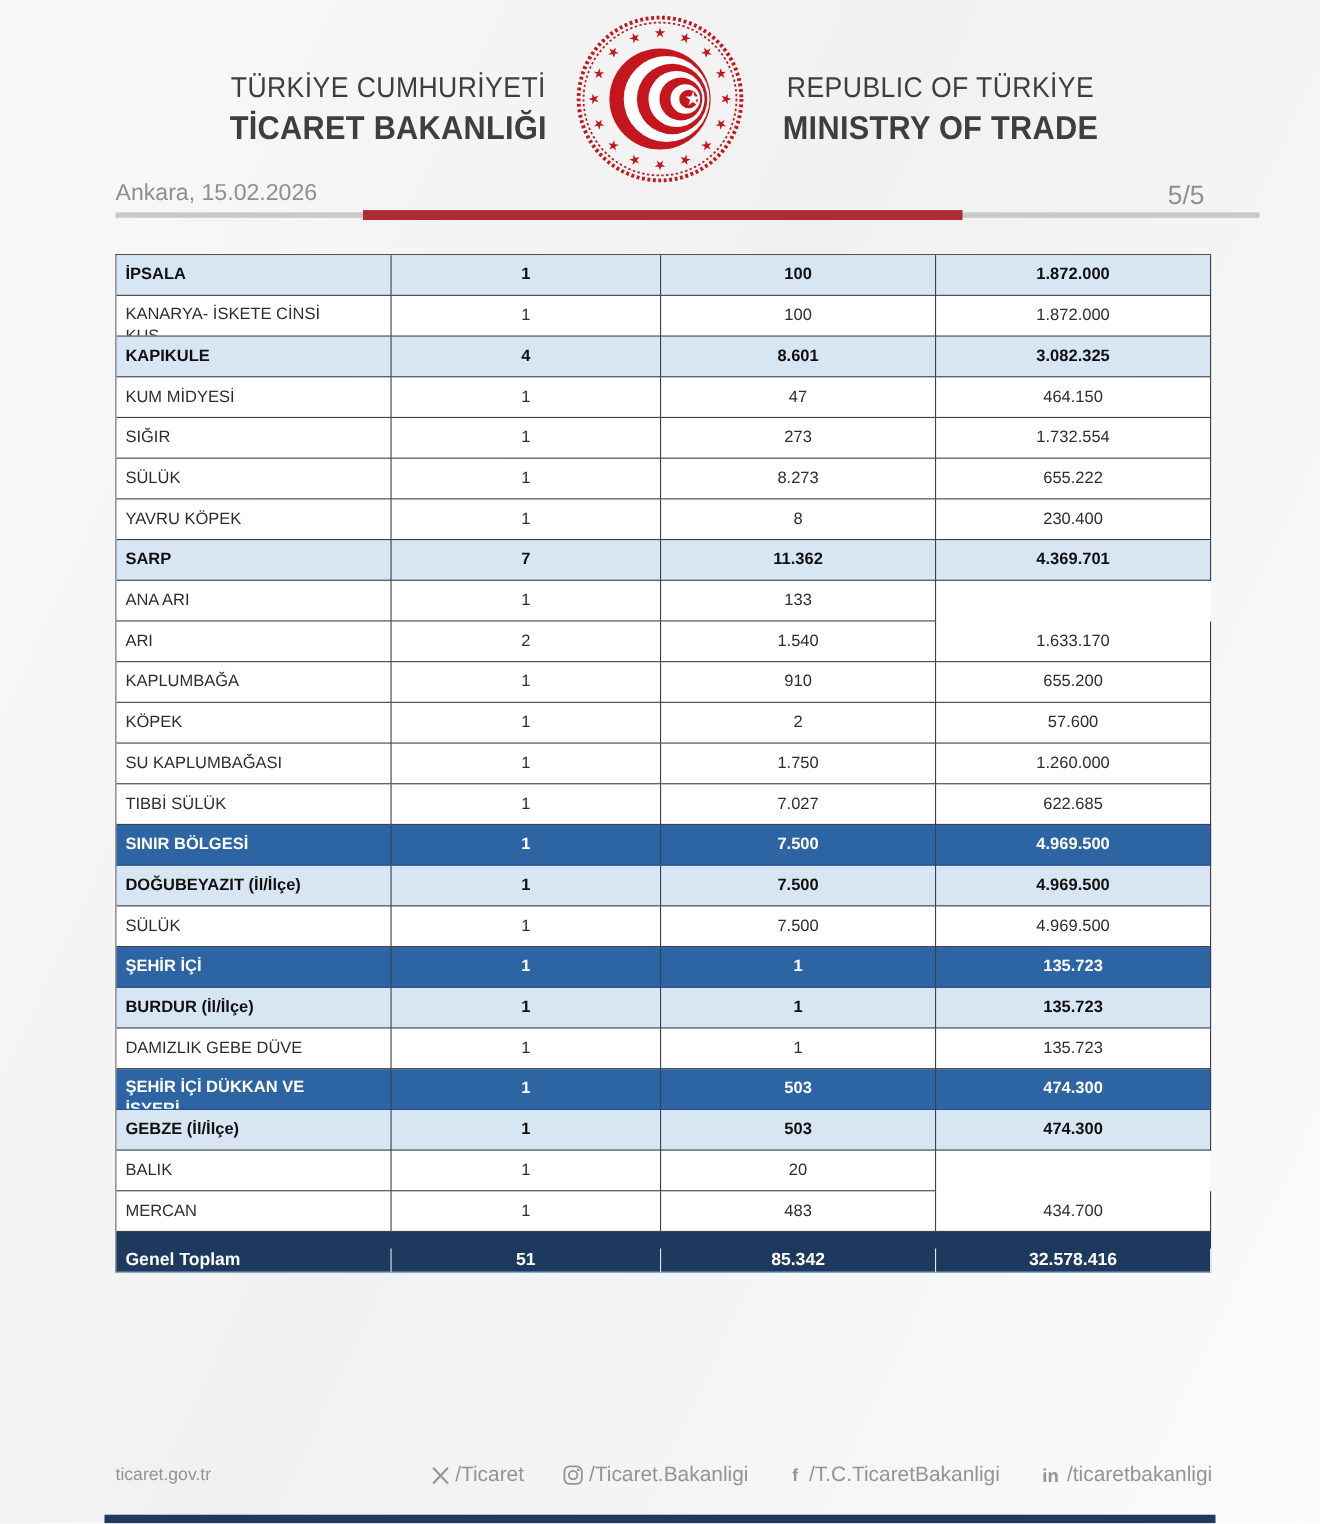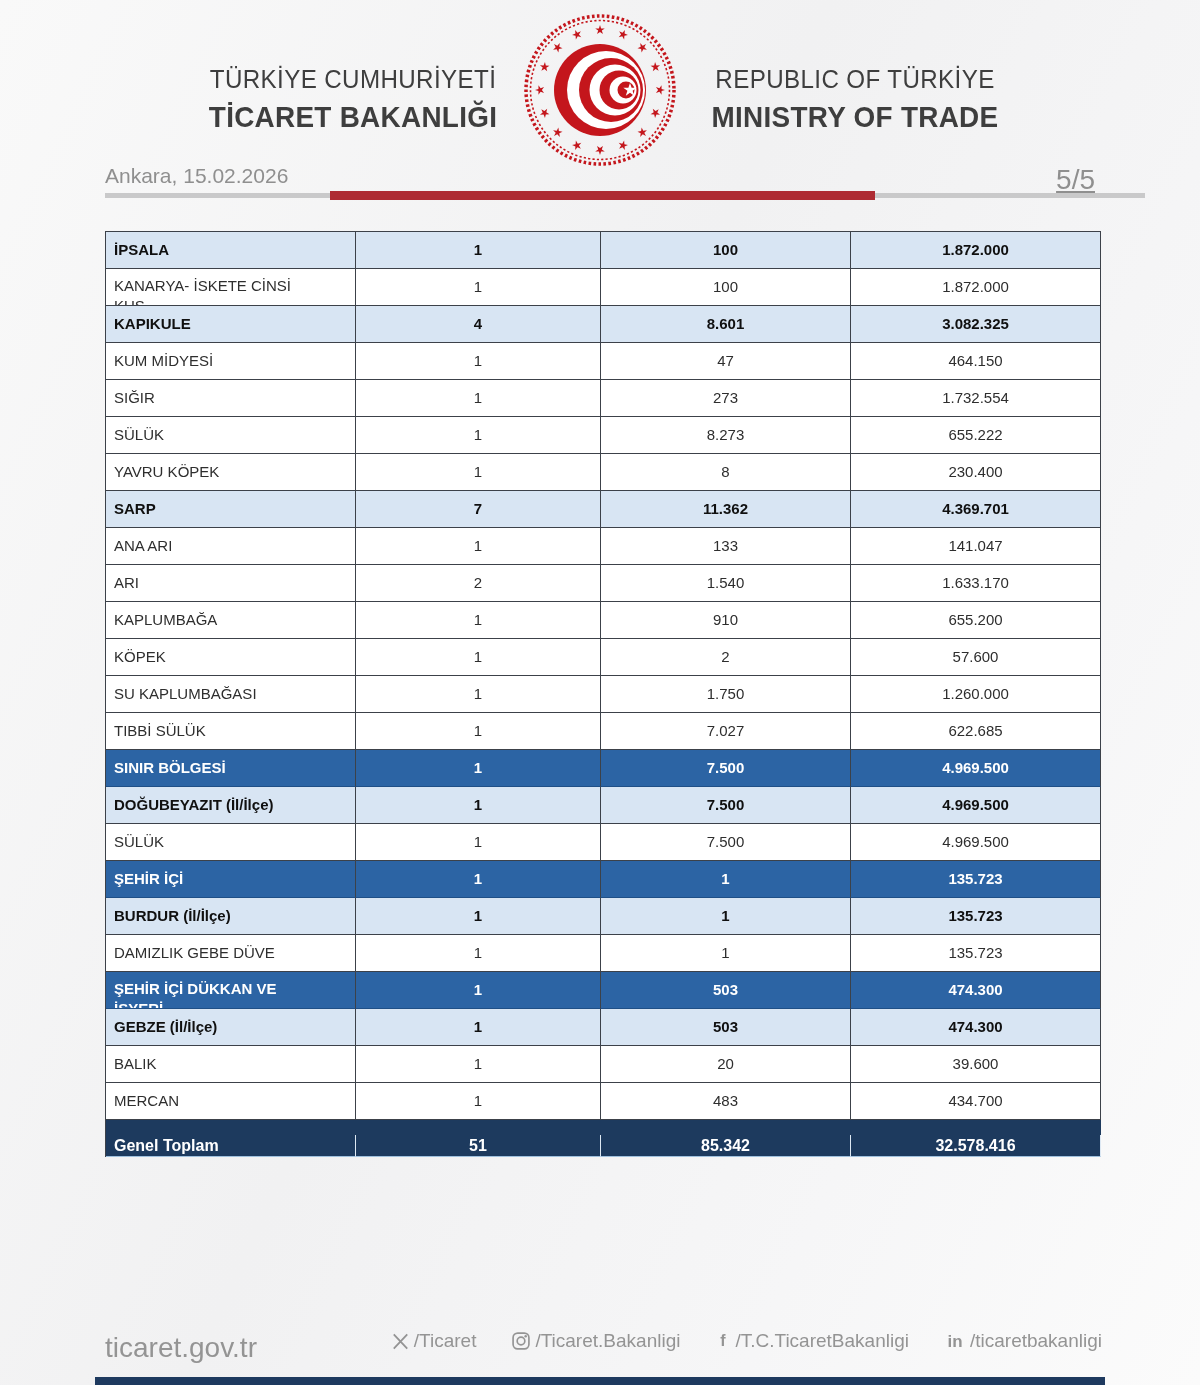--- a/index.html
+++ b/index.html
@@ -9,42 +9,42 @@
     font-family:"Liberation Sans",sans-serif;
   }
   
   .title-block{position:absolute;top:64px;width:330px;text-align:center;color:#3e3e3e;transform:scaleX(.93);}
   .title-tr{left:188px;}
   .title-en{left:690px;}
   .title-block .l1{font-size:26px;font-weight:400;letter-spacing:.4px;white-space:nowrap;}
   .title-block .l2{font-size:30px;font-weight:700;letter-spacing:.3px;margin-top:5px;white-space:nowrap;}
   .logo-wrap{position:absolute;left:50%;top:10px;transform:translateX(-50%);width:160px;height:160px;}
   .date-line{position:absolute;left:105px;top:164px;font-size:21px;color:#8f8f8f;text-align:center;}
-  .page-indicator{position:absolute;right:105px;top:164px;font-size:28px;color:#8f8f8f;text-decoration:underline;}
+  .page-indicator{position:absolute;right:105px;top:164px;font-size:24px;color:#8f8f8f;}
   .divider{position:absolute;left:105px;top:193px;width:1040px;height:5px;background:#c9c9ca;}
   .divider .red-seg{position:absolute;left:225px;top:-2px;width:545px;height:9px;background:#ae2b33;}
   
   .tbl{position:absolute;left:105px;top:231px;width:995px;border-top:1px solid #3c4149;border-left:1px solid #3c4149;}
   .trow{display:grid;grid-template-columns:250px 245px 250px 250px;height:37px;box-sizing:border-box;}
   .tcell{
     border-right:1px solid #3c4149;border-bottom:1px solid #3c4149;box-sizing:border-box;
     display:flex;align-items:center;justify-content:center;font-size:15px;color:#2e2e2e;overflow:hidden;
     line-height:18px;
   }
   .tcell.label{justify-content:flex-start;padding-left:8px;}
   .tcell.label.twoline{flex-direction:column;align-items:flex-start;justify-content:flex-start;padding-top:7px;line-height:20px;}
   .trow.data{background:#ffffff;}
   .trow.light{background:#d8e5f3;}
   .trow.light .tcell{font-weight:700;color:#101010;}
   .trow.blue{background:#2c64a4;}
   .trow.blue .tcell{font-weight:700;color:#ffffff;border-bottom-color:#1f4f86;}
   .trow.total{background:#1d3a5e;}
   .trow.total .tcell{font-weight:700;color:#ffffff;font-size:16px;border-right-color:#dde8f3;border-bottom-color:#9fc0dd;margin-top:15px;}
   
-  .footer-site{position:absolute;left:105px;top:1332px;font-size:28px;color:#949494;}
+  .footer-site{position:absolute;left:105px;top:1332px;font-size:16px;color:#949494;}
   .social{position:absolute;right:98px;top:1330px;display:flex;gap:35px;align-items:center;}
   .social-item{display:flex;align-items:center;gap:4px;color:#949494;font-size:19px;text-decoration:none;}
   .social-item svg{display:block;}
   .bottom-bar{position:absolute;left:95px;bottom:0;width:1010px;height:8px;background:#1e3a5f;}
 </style>
 </head>
 <body>
 
 <div class="page">
 
@@ -152,21 +152,20 @@
       <div class="trow light">
         <div class="tcell label">SARP</div>
         <div class="tcell num">7</div>
         <div class="tcell num">11.362</div>
         <div class="tcell num">4.369.701</div>
       </div>
       <div class="trow data">
         <div class="tcell label">ANA ARI</div>
         <div class="tcell num">1</div>
         <div class="tcell num">133</div>
-        <div class="tcell num">141.047</div>
       </div>
       <div class="trow data">
         <div class="tcell label">ARI</div>
         <div class="tcell num">2</div>
         <div class="tcell num">1.540</div>
         <div class="tcell num">1.633.170</div>
       </div>
       <div class="trow data">
         <div class="tcell label">KAPLUMBAĞA</div>
         <div class="tcell num">1</div>
@@ -239,21 +238,20 @@
       <div class="trow light">
         <div class="tcell label">GEBZE (İl/İlçe)</div>
         <div class="tcell num">1</div>
         <div class="tcell num">503</div>
         <div class="tcell num">474.300</div>
       </div>
       <div class="trow data">
         <div class="tcell label">BALIK</div>
         <div class="tcell num">1</div>
         <div class="tcell num">20</div>
-        <div class="tcell num">39.600</div>
       </div>
       <div class="trow data">
         <div class="tcell label">MERCAN</div>
         <div class="tcell num">1</div>
         <div class="tcell num">483</div>
         <div class="tcell num">434.700</div>
       </div>
       <div class="trow total">
         <div class="tcell label">Genel Toplam</div>
         <div class="tcell num">51</div>

